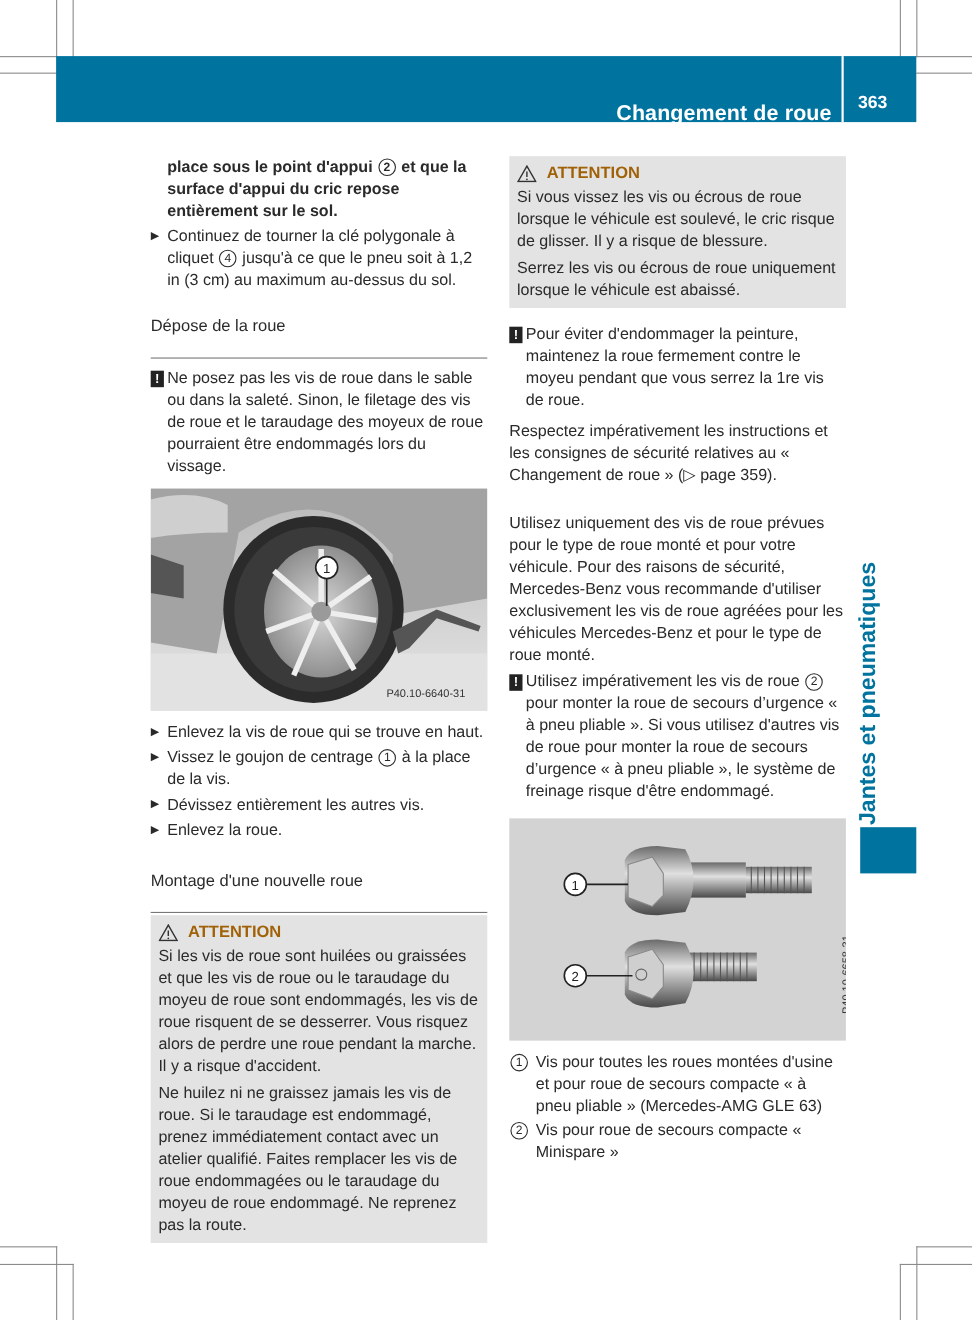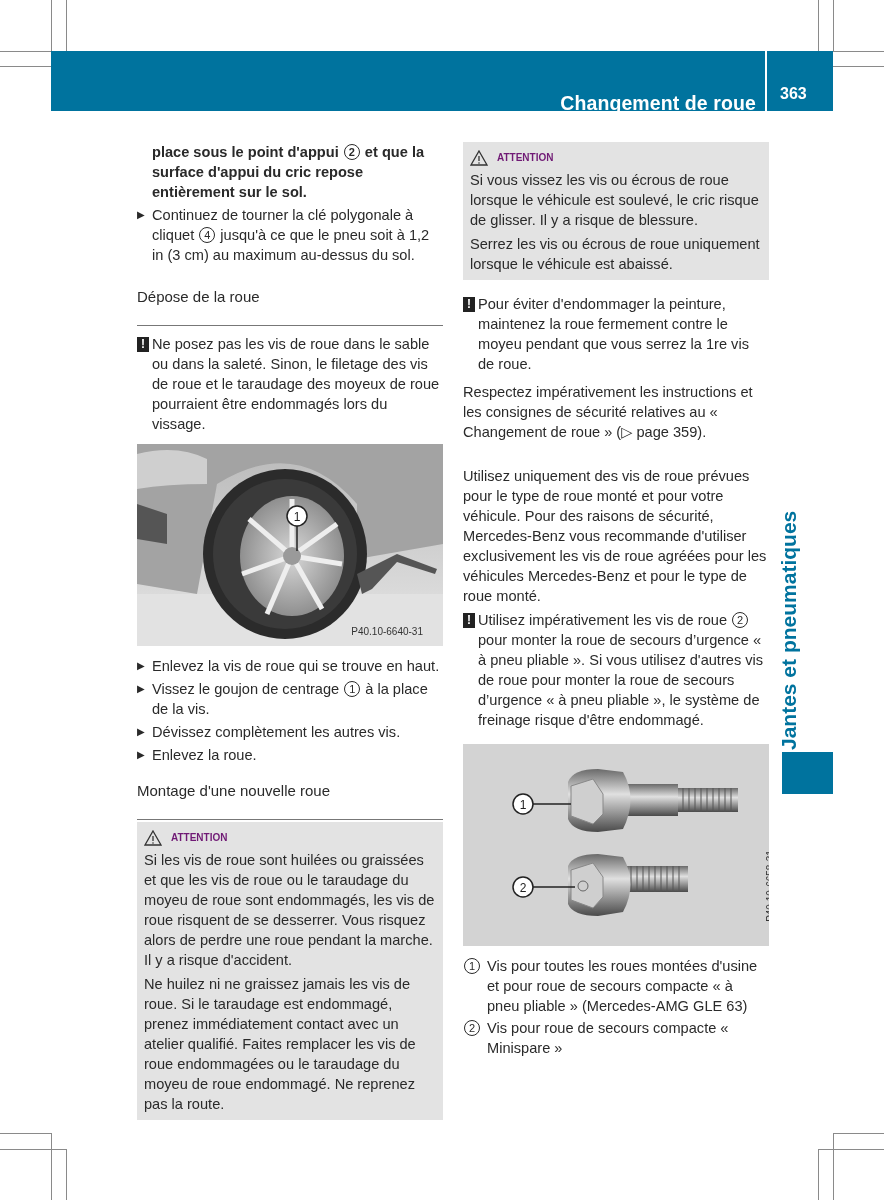--- a/index.html
+++ b/index.html
@@ -30,21 +30,21 @@
   .bullet { position: relative; padding-left: 15px; margin-bottom: 3px; }
   .bullet::before { content: "▶"; position: absolute; left: 0; top: 0; font-size: 10px; }
   .circ { display: inline-block; width: 16px; height: 16px; border: 1.2px solid #2a2a2a; border-radius: 50%; font-size: 11px; line-height: 14px; text-align: center; vertical-align: 1px; margin: 0 1px; }
 
   .section-heading { font-weight: normal; font-size: 15px; padding-bottom: 18px; border-bottom: 1.5px solid #777; margin-bottom: 8px; }
 
   .notice { position: relative; padding-left: 15px; margin-bottom: 8px; }
   .notice-icon { position: absolute; left: 0; top: 3px; width: 12px; height: 15px; background: #222; color: #fff; font-size: 12px; font-weight: bold; line-height: 15px; text-align: center; }
 
   .attention { background: #e3e3e3; padding: 6px 8px 6px 7px; margin-bottom: 14px; }
-  .attention-head { color: #701a75; font-weight: bold; font-size: 10px; margin-bottom: 2px; display: flex; align-items: center; gap: 9px; }
+  .attention-head { color: #a16207; font-weight: bold; font-size: 15px; margin-bottom: 2px; display: flex; align-items: center; gap: 9px; }
   .attention p { margin-bottom: 4px; }
   .attention p:last-child { margin-bottom: 0; }
 
   .para { margin-bottom: 24px; }
 
   .figure { position: relative; background: #cfcfcf; overflow: hidden; }
   .fig-code { position: absolute; font-size: 10px; color: #333; }
 
   .legend-item { position: relative; padding-left: 24px; margin-bottom: 2px; }
   .legend-item .circ { position: absolute; left: 0; top: 2px; }
@@ -132,22 +132,22 @@
     </svg>
     <div class="fig-code" style="right:20px;bottom:4px;">P40.10-6640-31</div>
   </div>
 
   <div class="bullet">Enlevez la vis de roue qui se trouve en haut.</div>
   <div class="bullet">
     <span>Vissez le goujon de centrage</span>
     <span class="circ">1</span>
     <span>à la place de la vis.</span>
   </div>
-  <div class="bullet">Dévissez complètement les autres vis.</div>
-  <div class="bullet" style="margin-bottom:16px;">Enlevez la roue.</div>
+  <div class="bullet">Dévissez entièrement les autres vis.</div>
+  <div class="bullet" style="margin-bottom:26px;">Enlevez la roue.</div>
 
   <div class="section-heading">Montage d'une nouvelle roue</div>
   <div class="attention" style="margin-top:-6px;">
     <div class="attention-head">
       <svg width="18" height="16" viewBox="0 0 18 16">
         <path d="M9 1 L17 15 L1 15 Z" fill="none" stroke="#333" stroke-width="1.3"></path>
         <line x1="9" y1="6" x2="9" y2="11" stroke="#333" stroke-width="1.3"></line>
         <circle cx="9" cy="13" r="0.8" fill="#333"></circle>
       </svg>
       <span>ATTENTION</span>

